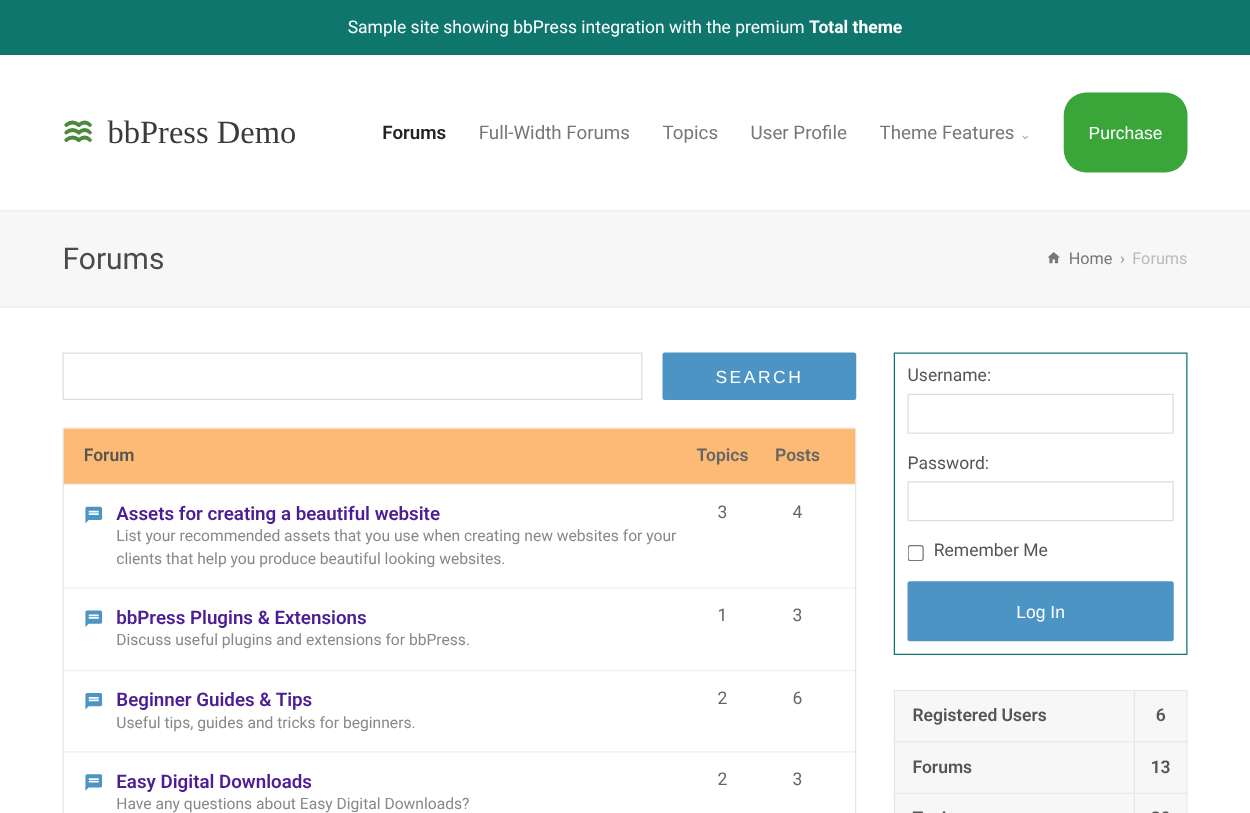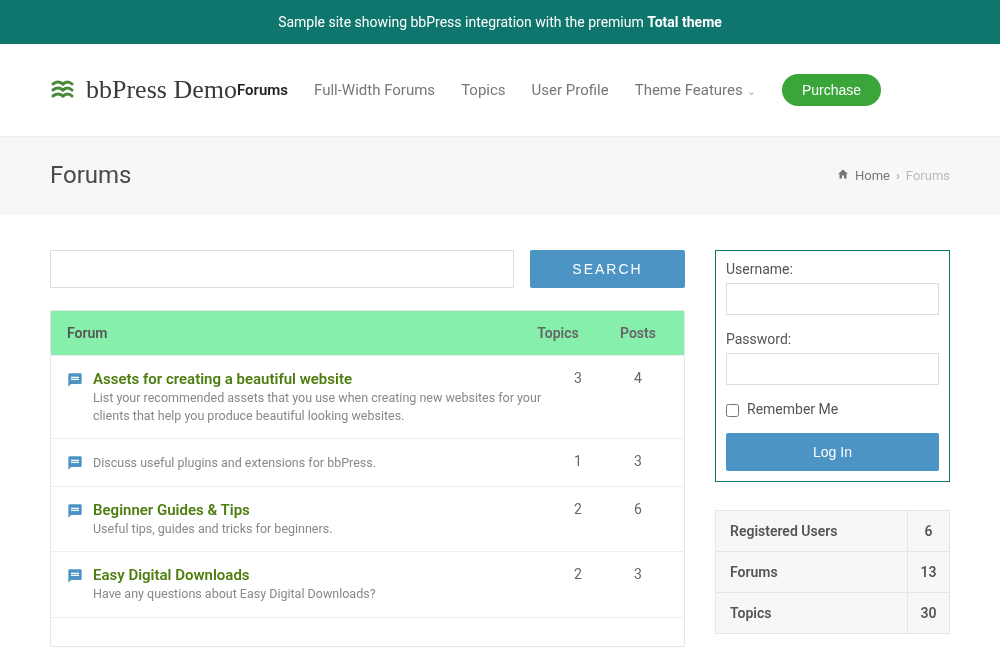--- a/index.html
+++ b/index.html
@@ -15,20 +15,21 @@
   color: #fff;
   text-align: center;
   padding: 14px 0;
   font-size: 14px;
 }
 .top-banner b { font-weight: 700; }
 
 .site-header {
   display: flex;
   align-items: center;
+  justify-content: space-between;
   padding: 30px 50px;
 }
 .logo {
   display: flex;
   align-items: center;
   gap: 12px;
 }
 .logo-text {
   font-family: Georgia, "Times New Roman", serif;
   font-size: 26px;
@@ -51,21 +52,21 @@
 }
 .nav-item .chev {
   font-size: 11px;
   margin-left: 4px;
   color: #aaa;
 }
 .purchase-btn {
   background: #3aa63a;
   color: #fff;
   border: none;
-  padding: 8px 20px;
+  padding: 24px 20px;
   border-radius: 18px;
   font-size: 14px;
   cursor: pointer;
 }
 
 .title-bar {
   background: #f7f7f7;
   border-top: 1px solid #eee;
   border-bottom: 1px solid #eee;
   padding: 24px 50px;
@@ -123,47 +124,46 @@
 .forum-table {
   border: 1px solid #e5e5e5;
   border-radius: 2px;
 }
 .forum-header, .forum-row {
   display: flex;
   align-items: flex-start;
   border-bottom: 1px solid #eee;
 }
 .forum-header {
-  background: #86efac;
+  background: #fdba74;
   font-weight: 600;
   padding: 14px 16px;
   color: #555;
   font-size: 14px;
-  gap: 20px;
 }
 .forum-row {
   padding: 14px 16px;
 }
 .forum-row:last-child { border-bottom: none; }
 .col-forum { flex: 1; display: flex; gap: 10px; }
 .col-topics, .col-posts {
   width: 60px;
   text-align: center;
   color: #666;
   font-size: 14px;
 }
 .forum-header .col-forum { display: block; }
 .chat-icon {
   color: #4b94c4;
   flex-shrink: 0;
   margin-top: 2px;
 }
 .forum-info { flex: 1; }
 .forum-title {
-  color: #4d7c0f;
+  color: #4c1d95;
   font-weight: 600;
   font-size: 15px;
   cursor: pointer;
 }
 .forum-desc {
   color: #888;
   font-size: 12.5px;
   margin-top: 1px;
   line-height: 1.4;
 }
@@ -192,21 +192,21 @@
   gap: 8px;
   margin-bottom: 16px;
   font-size: 14px;
   color: #555;
 }
 .login-btn {
   width: 100%;
   background: #4b94c4;
   color: #fff;
   border: none;
-  height: 38px;
+  height: 48px;
   font-size: 14px;
   cursor: pointer;
   border-radius: 2px;
 }
 
 .stats-title {
   font-size: 16px;
   font-weight: 600;
   color: #444;
   margin-bottom: 14px;
@@ -300,20 +300,21 @@
         <div class="col-topics">3</div>
         <div class="col-posts">4</div>
       </div>
 
       <div class="forum-row">
         <div class="col-forum">
           <svg class="chat-icon" width="16" height="16" viewBox="0 0 24 24" fill="#4b94c4">
               <path d="M20 2H4C2.9 2 2 2.9 2 4v18l4-4h14c1.1 0 2-.9 2-2V4c0-1.1-.9-2-2-2zm-2 10H6V10h12v2zm0-3H6V7h12v2z"></path>
             </svg>
           <div class="forum-info">
+            <div class="forum-title">bbPress Plugins &amp; Extensions</div>
             <div class="forum-desc">Discuss useful plugins and extensions for bbPress.</div>
           </div>
         </div>
         <div class="col-topics">1</div>
         <div class="col-posts">3</div>
       </div>
 
       <div class="forum-row">
         <div class="col-forum">
           <svg class="chat-icon" width="16" height="16" viewBox="0 0 24 24" fill="#4b94c4">

